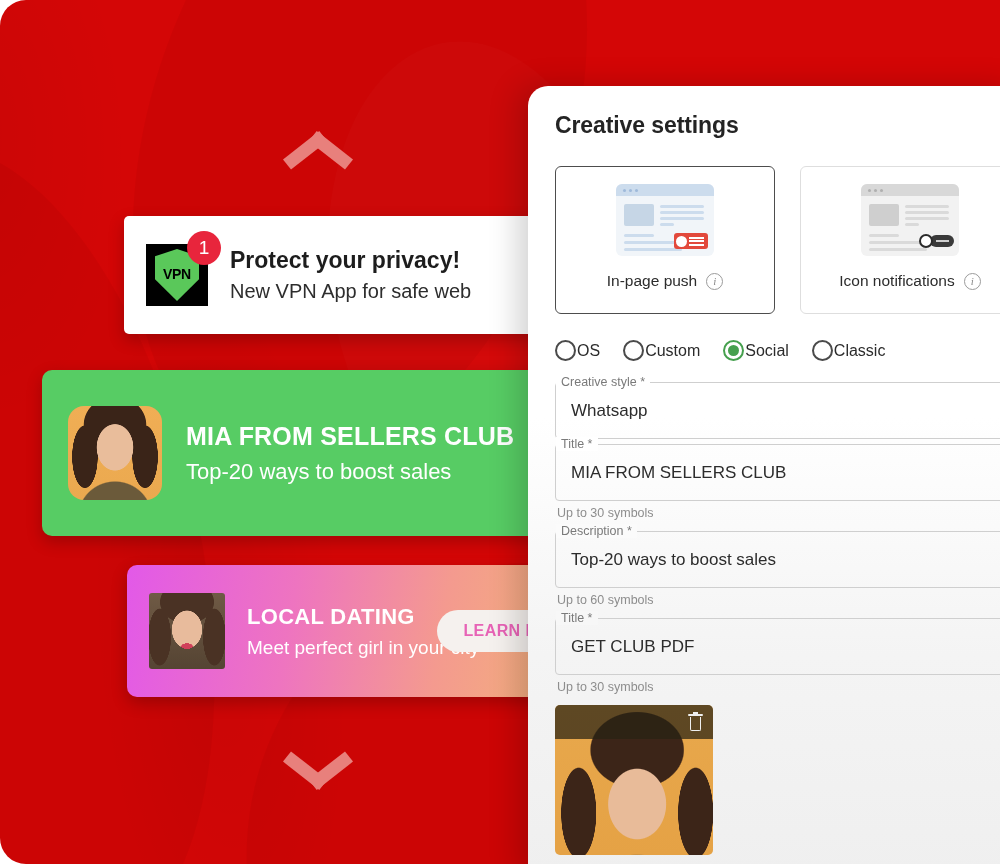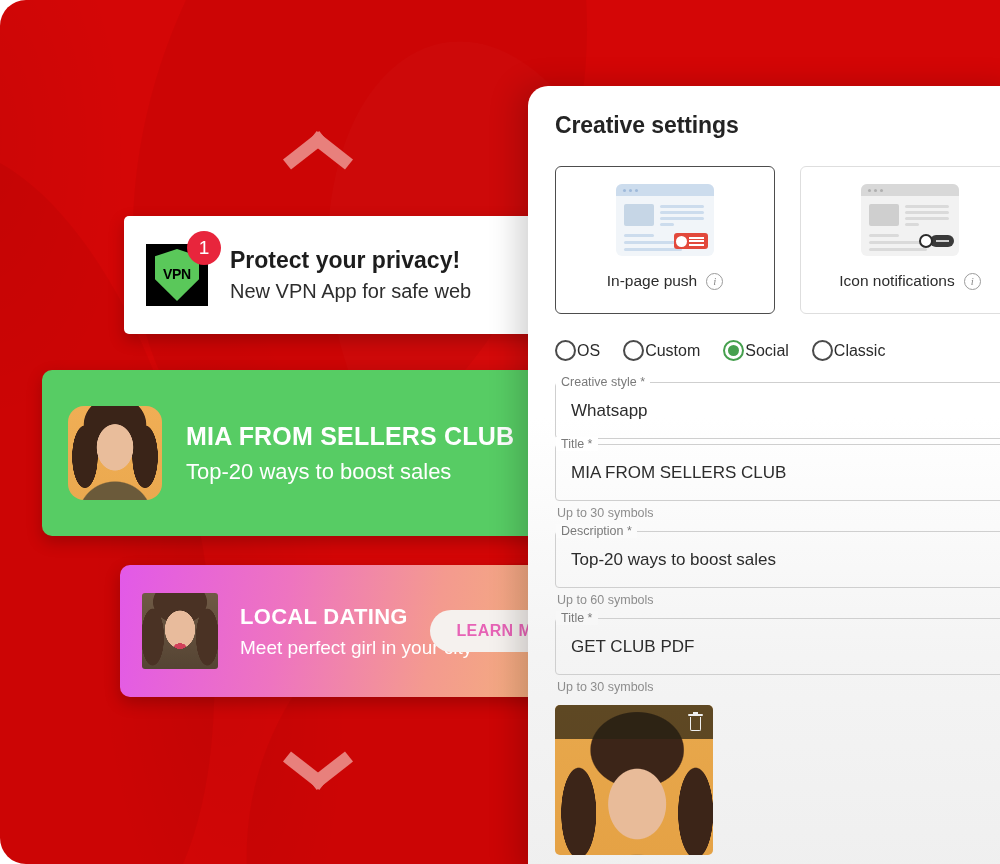--- a/index.html
+++ b/index.html
@@ -146,21 +146,21 @@
   .mia-title {
     font-size: 25px; font-weight: bold; color: #ffffff;
     letter-spacing: 0.2px; white-space: nowrap; margin-bottom: 8px;
   }
   .mia-sub {
     font-size: 22px; color: #ffffff; white-space: nowrap;
   }
 
   
   .card-dating {
-    left: 120px; top: 565px;
+    left: 127px; top: 565px;
     width: 430px; height: 132px;
     background: linear-gradient(100deg, #e259e8 0%, #ee74c0 38%, #f49a8f 72%, #f3b07b 100%);
     border-radius: 10px;
     padding: 0 22px;
     gap: 22px;
   }
   .avatar-dating {
     width: 76px; height: 76px;
     border-radius: 3px;
     flex: 0 0 auto;

